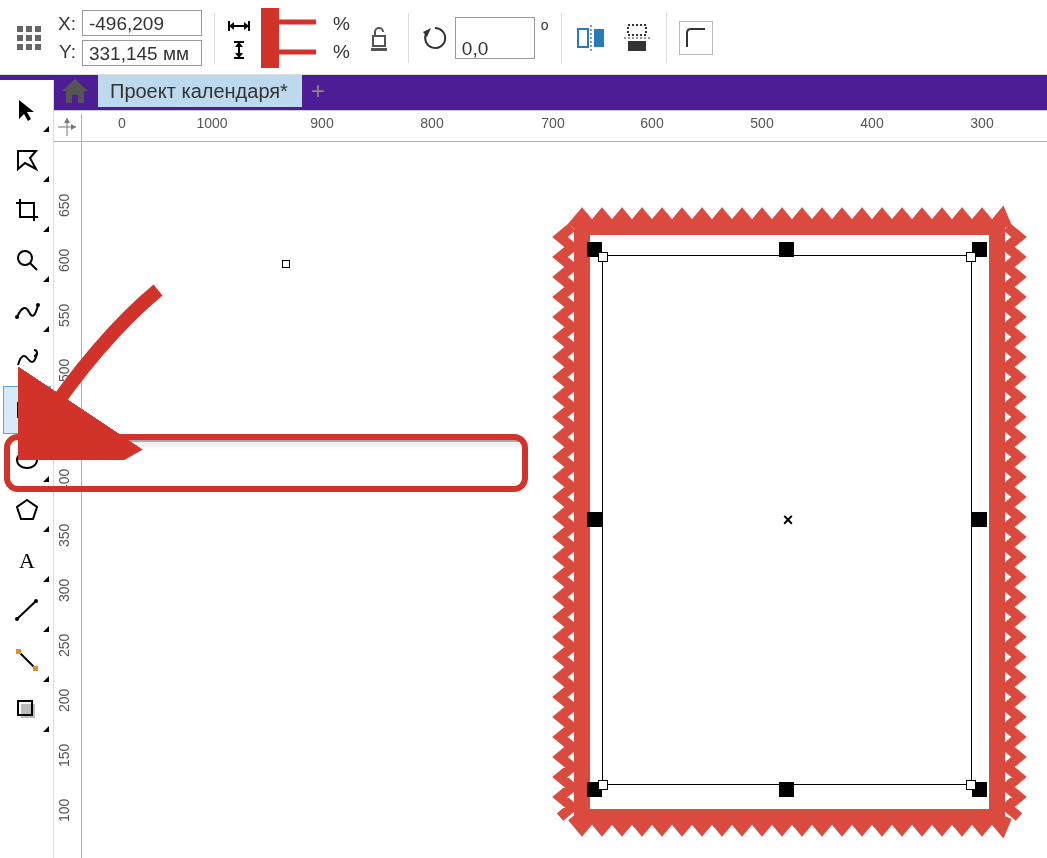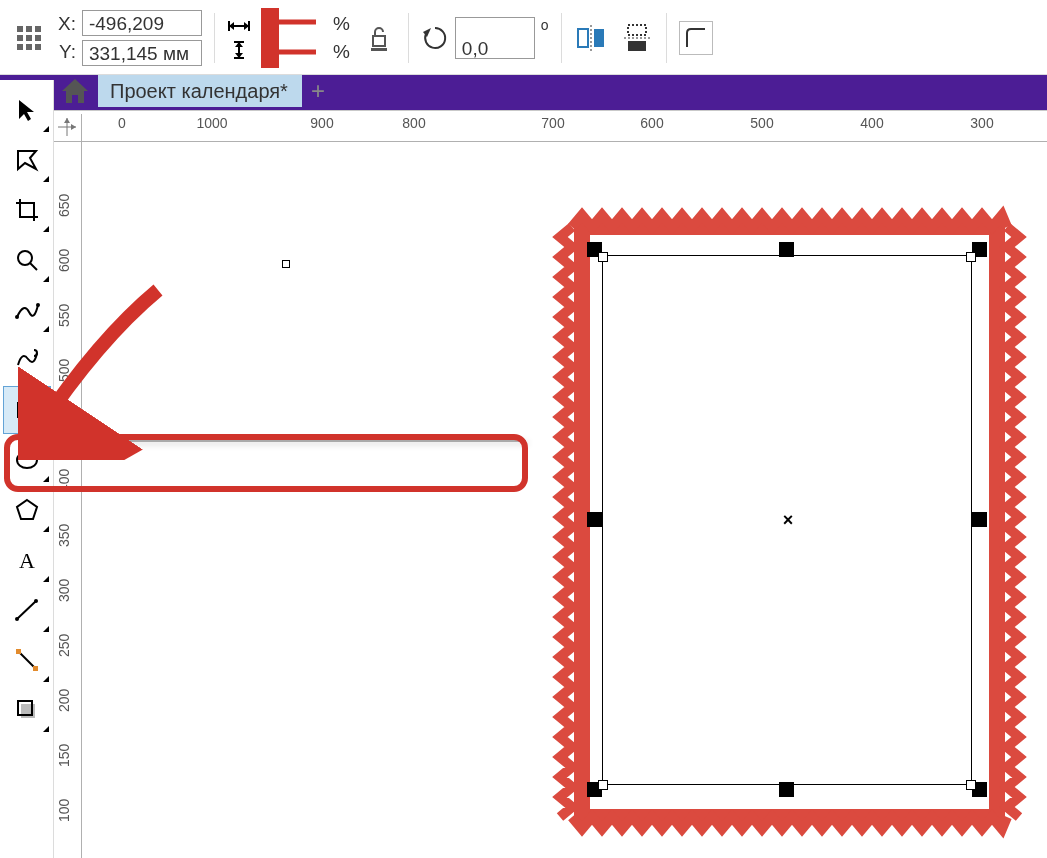--- a/index.html
+++ b/index.html
@@ -294,21 +294,21 @@
         <line x1="0" y1="9" x2="18" y2="9" stroke="#777"></line>
         <polygon points="9,0 6,5 12,5" fill="#777"></polygon>
         <polygon points="18,9 13,6 13,12" fill="#777"></polygon>
       </svg>
   </div>
 
   <div class="ruler-h">
     <span class="num" style="left:40px">0</span>
     <span class="num" style="left:130px">1000</span>
     <span class="num" style="left:240px">900</span>
-    <span class="num" style="left:332px">800</span>
+    <span class="num" style="left:350px">800</span>
     <span class="num" style="left:471px">700</span>
     <span class="num" style="left:570px">600</span>
     <span class="num" style="left:680px">500</span>
     <span class="num" style="left:790px">400</span>
     <span class="num" style="left:900px">300</span>
   </div>
 
   <div class="ruler-v">
     <span class="num" style="top:40px">650</span>
     <span class="num" style="top:95px">600</span>

